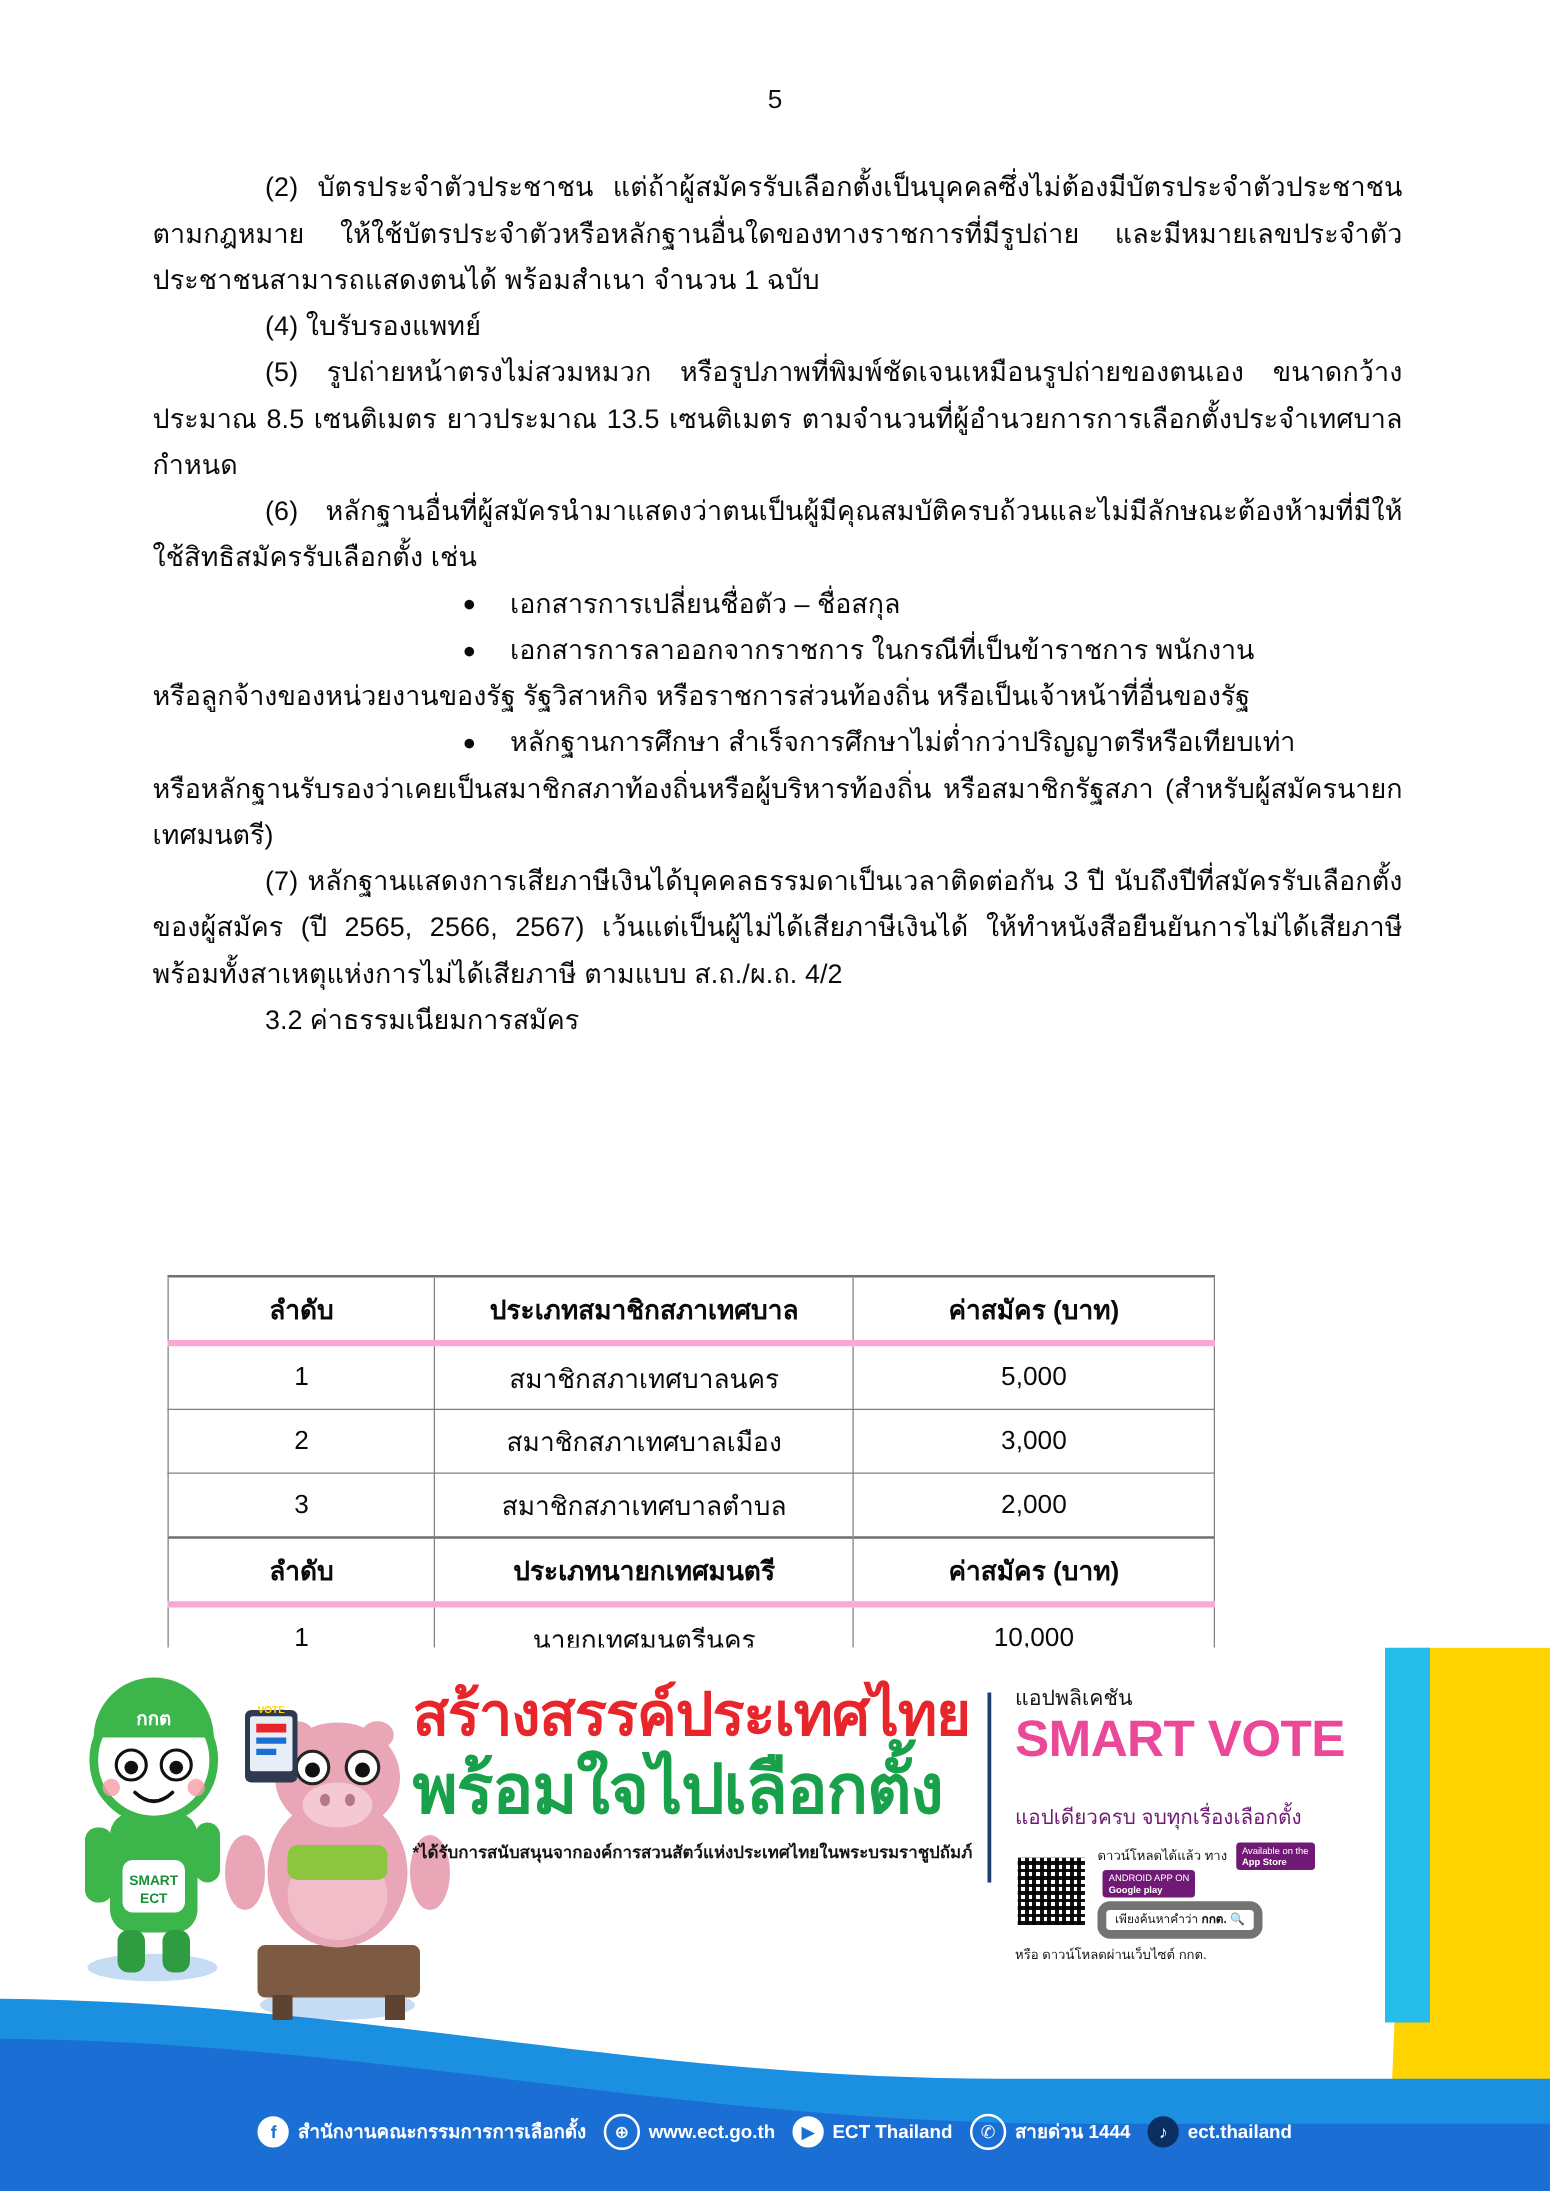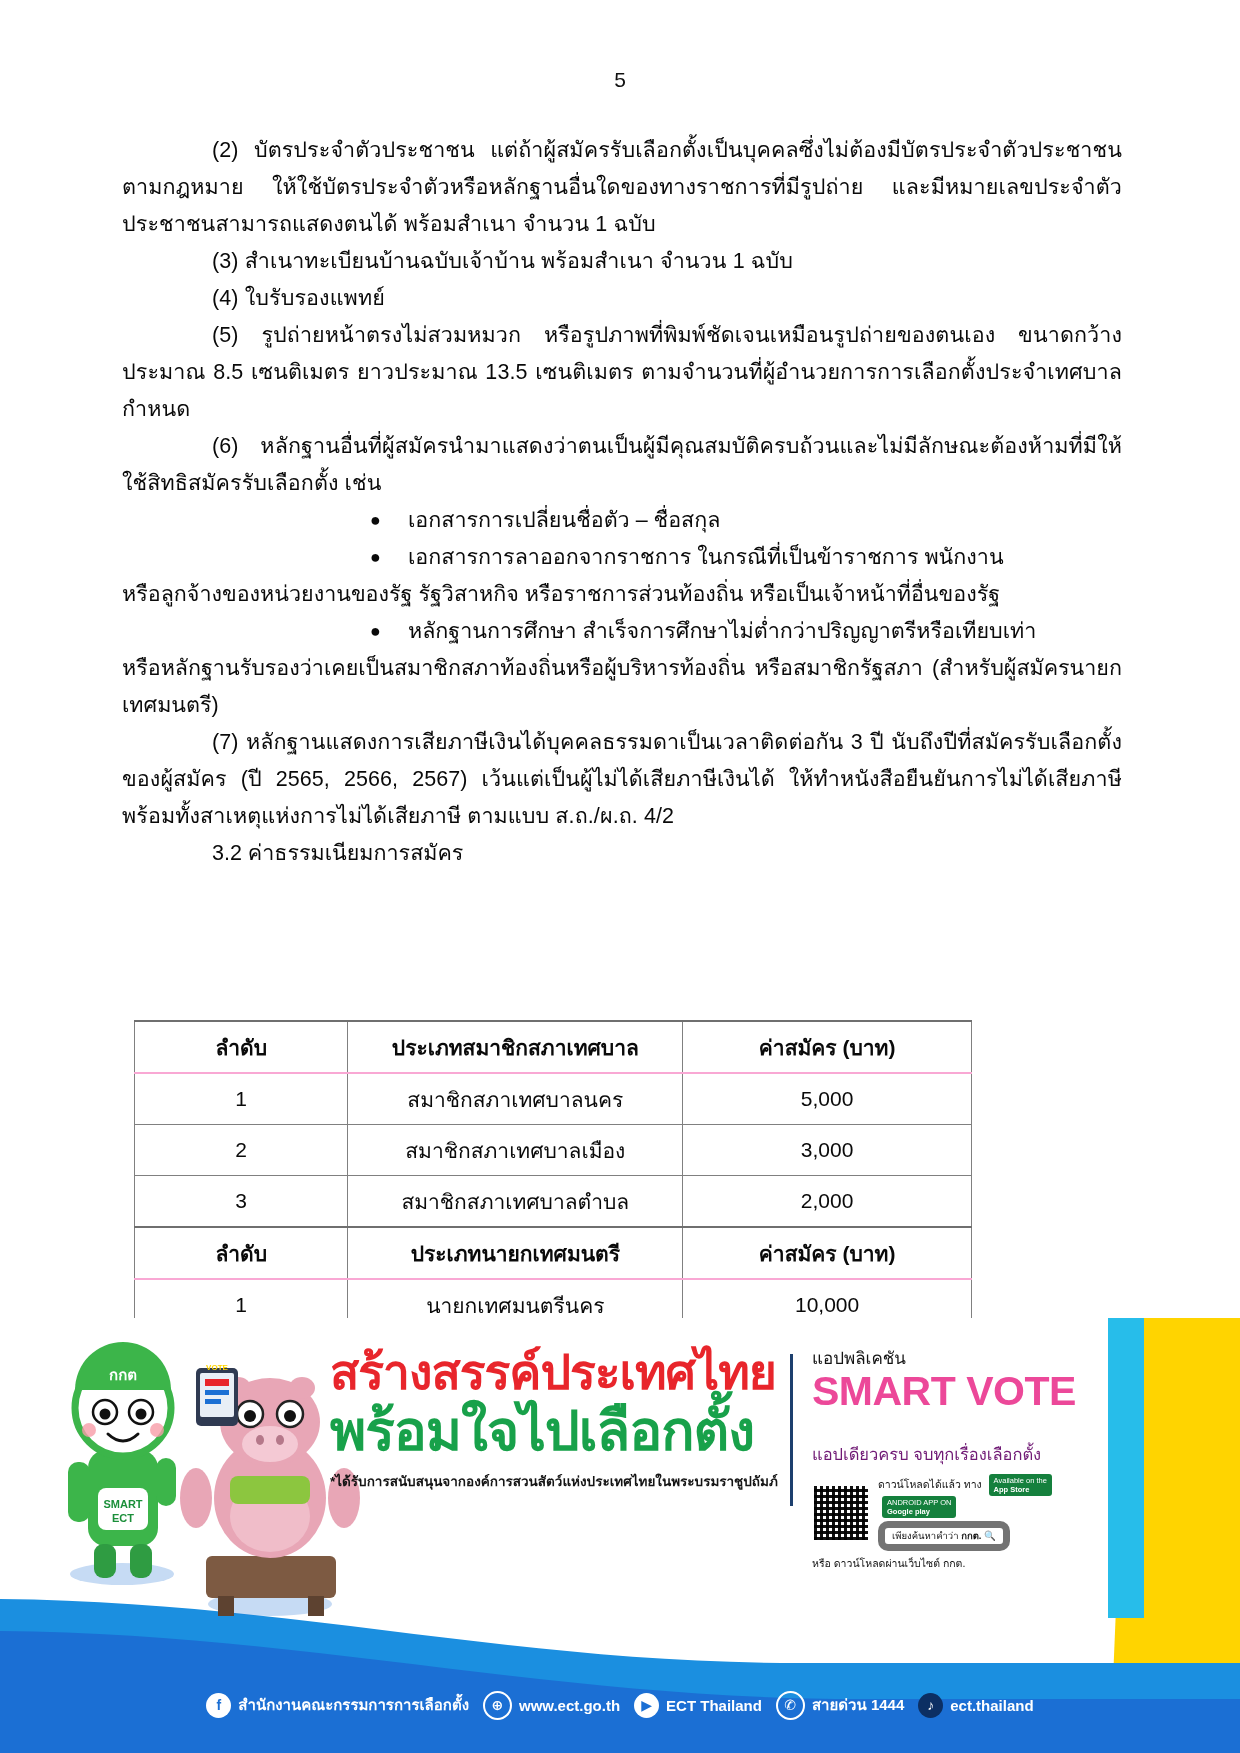--- a/index.html
+++ b/index.html
@@ -96,21 +96,21 @@
     border: 1px solid #808080;
     text-align: center;
     padding: 8px 4px;
     height: 34px;
     color: #0a0a0a;
     font-weight: normal;
   }
   .fee-table .hdr td {
     font-weight: bold;
     border-top: 2px solid #6f6f6f;
-    border-bottom: 2px solid #f9a8d4;
+    border-bottom: 5px solid #f9a8d4;
   }
   .fee-table .c1 { width: 25.5%; }
   .fee-table .c2 { width: 40%; }
   .fee-table .c3 { width: 34.5%; }
   .fee-table tr:last-child td { border-bottom: 2px solid #6f6f6f; }
 
   
   .banner {
     position: absolute;
     left: 0;
@@ -240,21 +240,21 @@
     flex: 0 0 auto;
   }
   .sv-store {
     margin-left: 8px;
     font-size: 10.5px;
     color: #111;
     line-height: 14px;
   }
   .store-badge {
     display: inline-block;
-    background: #15803d;
+    background: #701a75;
     color: #fff;
     font-size: 7.5px;
     padding: 2px 5px;
     border-radius: 3px;
     margin-left: 4px;
     vertical-align: middle;
     line-height: 9px;
     text-align: left;
   }
   .search-pill {
@@ -318,21 +318,20 @@
 </head>
 <body>
 
 <div class="page">
 
   <div class="page-number">5</div>
 
   <div class="content">
 
     <p class="para indent">(2) บัตรประจำตัวประชาชน แต่ถ้าผู้สมัครรับเลือกตั้งเป็นบุคคลซึ่งไม่ต้องมีบัตรประจำตัวประชาชนตามกฎหมาย ให้ใช้บัตรประจำตัวหรือหลักฐานอื่นใดของทางราชการที่มีรูปถ่าย และมีหมายเลขประจำตัวประชาชนสามารถแสดงตนได้ พร้อมสำเนา จำนวน 1 ฉบับ</p>
-    <p class="para indent tight">(3) สำเนาทะเบียนบ้านฉบับเจ้าบ้าน พร้อมสำเนา จำนวน 1 ฉบับ</p>
     <p class="para indent tight">(4) ใบรับรองแพทย์</p>
     <p class="para indent">(5) รูปถ่ายหน้าตรงไม่สวมหมวก หรือรูปภาพที่พิมพ์ชัดเจนเหมือนรูปถ่ายของตนเอง ขนาดกว้างประมาณ 8.5 เซนติเมตร ยาวประมาณ 13.5 เซนติเมตร ตามจำนวนที่ผู้อำนวยการการเลือกตั้งประจำเทศบาลกำหนด</p>
     <p class="para indent">(6) หลักฐานอื่นที่ผู้สมัครนำมาแสดงว่าตนเป็นผู้มีคุณสมบัติครบถ้วนและไม่มีลักษณะต้องห้ามที่มีให้ใช้สิทธิสมัครรับเลือกตั้ง เช่น</p>
 
     <div class="bullet-row">
       <span class="dot">●</span>
       <span class="btext">เอกสารการเปลี่ยนชื่อตัว – ชื่อสกุล</span>
     </div>
 
     <div class="bullet-row">

